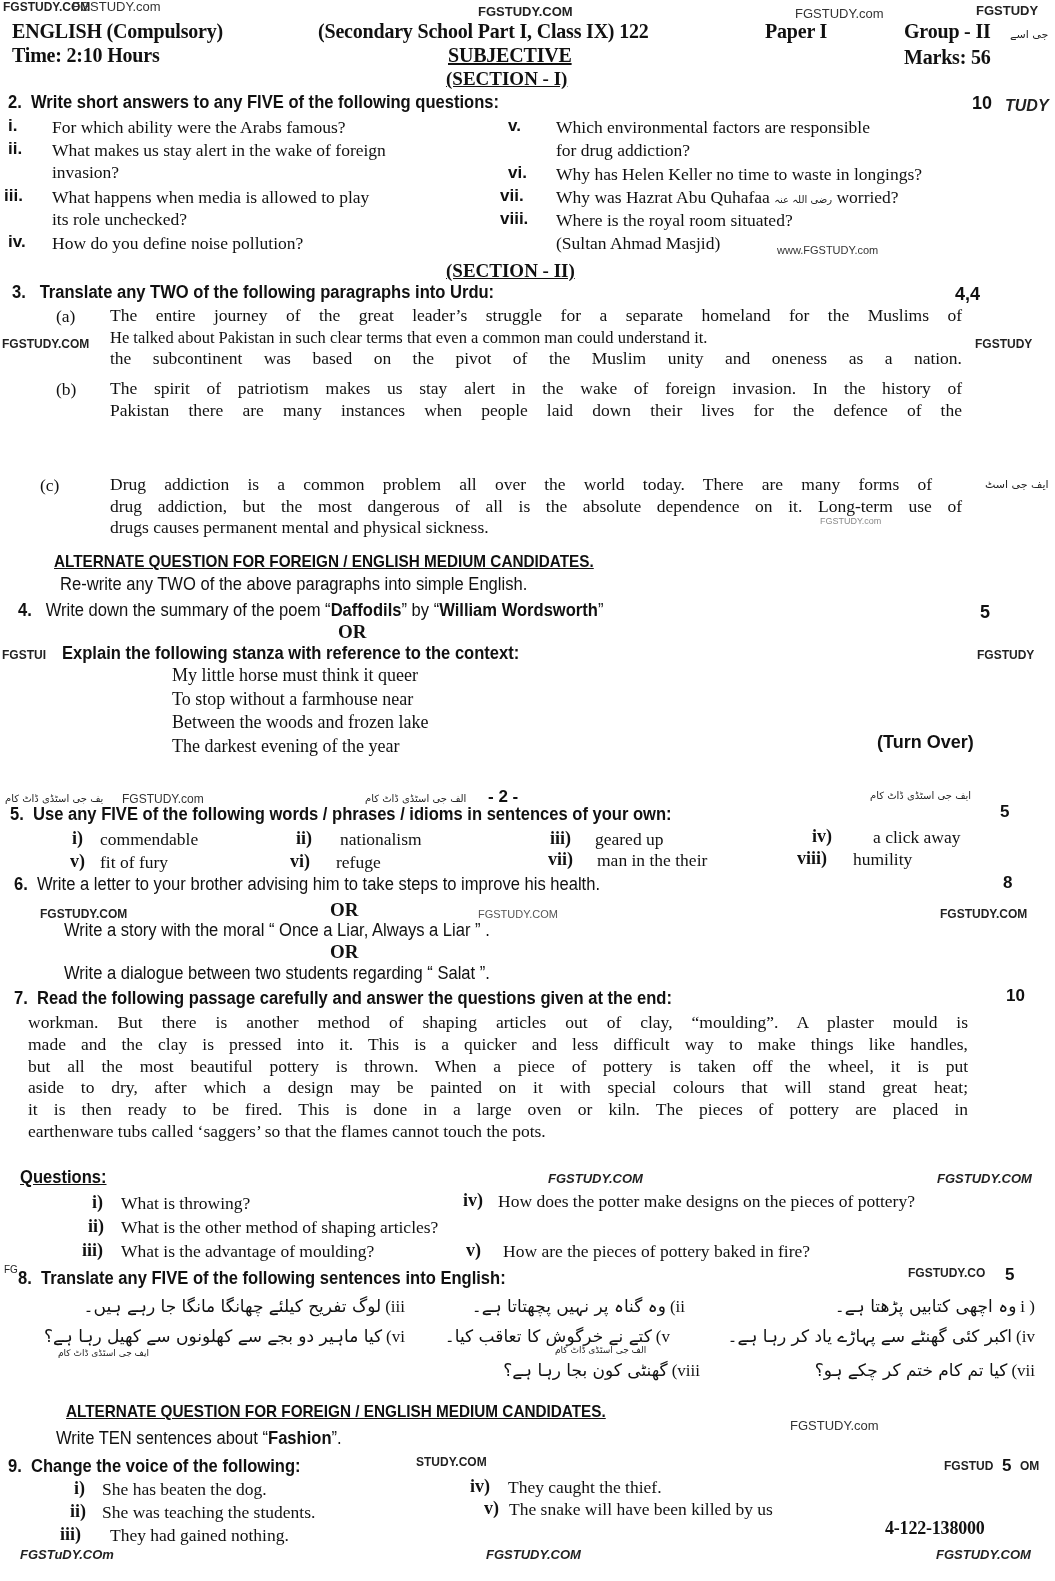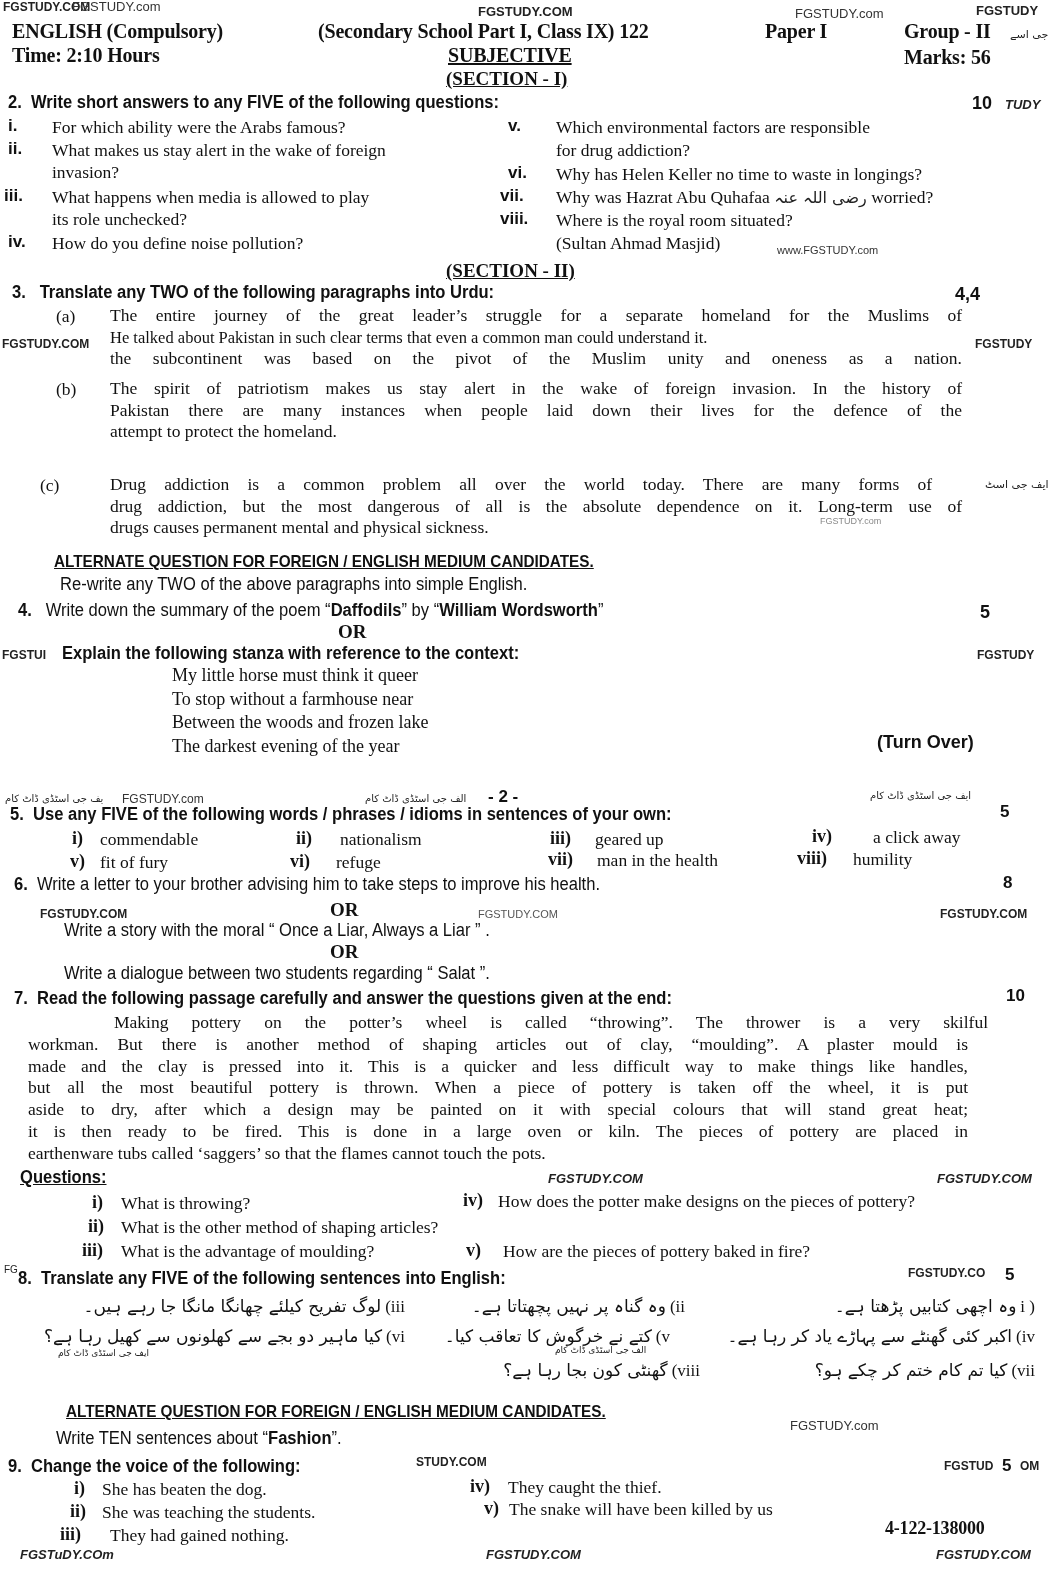--- a/index.html
+++ b/index.html
@@ -45,21 +45,21 @@
 <div class="abs hdr" style="left:12px;top:44px;">Time: 2:10 Hours</div>
 <div class="abs hdr underline" style="left:448px;top:44px;">SUBJECTIVE</div>
 <div class="abs hdr" style="left:904px;top:46px;">Marks: 56</div>
 <div class="abs section-head" style="left:446px;top:68px;">(SECTION - I)</div>
 
 <div class="abs q-title" style="left:8px;top:92px;">
   <span>2.</span>&nbsp;
   <span>Write short answers to any FIVE of the following questions:</span>
 </div>
 <div class="abs marks" style="left:972px;top:93px;">10</div>
-<div class="abs wm wm-ital" style="left:1005px;top:97px;font-size:13px;">TUDY</div>
+<div class="abs wm wm-ital" style="left:1005px;top:97px;font-size:16px;">TUDY</div>
 
 <div class="abs roman" style="left:8px;top:116px;">i.</div>
 <div class="abs body-text" style="left:52px;top:116px;">For which ability were the Arabs famous?</div>
 
 <div class="abs roman" style="left:8px;top:139px;">ii.</div>
 <div class="abs body-text" style="left:52px;top:139px;">What makes us stay alert in the wake of foreign</div>
 <div class="abs body-text" style="left:52px;top:161px;">invasion?</div>
 
 <div class="abs roman" style="left:4px;top:186px;">iii.</div>
 <div class="abs body-text" style="left:52px;top:186px;">What happens when media is allowed to play</div>
@@ -71,21 +71,21 @@
 <div class="abs roman" style="left:508px;top:116px;">v.</div>
 <div class="abs body-text" style="left:556px;top:116px;">Which environmental factors are responsible</div>
 <div class="abs body-text" style="left:556px;top:139px;">for drug addiction?</div>
 
 <div class="abs roman" style="left:508px;top:163px;">vi.</div>
 <div class="abs body-text" style="left:556px;top:163px;">Why has Helen Keller no time to waste in longings?</div>
 
 <div class="abs roman" style="left:500px;top:186px;">vii.</div>
 <div class="abs body-text" style="left:556px;top:186px;">
   <span>Why was Hazrat Abu Quhafaa</span>
-  <span class="urdu-small" style="font-size:16px;">رضی اللہ عنہ</span>
+  <span class="urdu-small" style="font-size:10px;">رضی اللہ عنہ</span>
   <span>worried?</span>
 </div>
 
 <div class="abs roman" style="left:500px;top:209px;">viii.</div>
 <div class="abs body-text" style="left:556px;top:209px;">Where is the royal room situated?</div>
 <div class="abs body-text" style="left:556px;top:232px;">(Sultan Ahmad Masjid)</div>
 <div class="abs wm wm-light" style="left:777px;top:244px;font-size:11px;">www.FGSTUDY.com</div>
 
 <div class="abs section-head" style="left:446px;top:260px;">(SECTION - II)</div>
 
@@ -101,21 +101,20 @@
   <div style="font-size:16.5px;">He talked about Pakistan in such clear terms that even a common man could understand it.</div>
   <div style="text-align-last:justify;">the subcontinent was based on the pivot of the Muslim unity and oneness as a nation.</div>
 </div>
 <div class="abs wm wm-bold" style="left:2px;top:337px;font-size:12px;">FGSTUDY.COM</div>
 <div class="abs wm wm-bold" style="left:975px;top:337px;font-size:12px;">FGSTUDY</div>
 
 <div class="abs body-text" style="left:56px;top:378px;">(b)</div>
 <div class="para" style="left:110px;top:378px;width:852px;">
   <div style="text-align-last:justify;">The spirit of patriotism makes us stay alert in the wake of foreign invasion. In the history of</div>
   <div style="text-align-last:justify;">Pakistan there are many instances when people laid down their lives for the defence of the</div>
-  <div>attempt to protect the homeland.</div>
 </div>
 
 <div class="abs body-text" style="left:40px;top:474px;">(c)</div>
 <div class="para" style="left:110px;top:474px;width:852px;">
   <div style="text-align-last:justify;padding-right:30px;">Drug addiction is a common problem all over the world today. There are many forms of</div>
   <div style="text-align-last:justify;">drug addiction, but the most dangerous of all is the absolute dependence on it. Long-term use of</div>
   <div>drugs causes permanent mental and physical sickness.</div>
 </div>
 <div class="abs urdu-small" style="left:985px;top:478px;font-size:11px;">ایف جی اسٹ</div>
 <div class="abs wm wm-light" style="left:820px;top:516px;font-size:9px;color:#888;">FGSTUDY.com</div>
@@ -161,21 +160,21 @@
 <div class="abs roman-s" style="left:550px;top:828px;">iii)</div>
 <div class="abs body-text" style="left:595px;top:828px;">geared up</div>
 <div class="abs roman-s" style="left:812px;top:826px;">iv)</div>
 <div class="abs body-text" style="left:853px;top:826px;margin-left:20px;">a click away</div>
 
 <div class="abs roman-s" style="left:70px;top:851px;">v)</div>
 <div class="abs body-text" style="left:100px;top:851px;">fit of fury</div>
 <div class="abs roman-s" style="left:290px;top:851px;">vi)</div>
 <div class="abs body-text" style="left:336px;top:851px;">refuge</div>
 <div class="abs roman-s" style="left:548px;top:849px;">vii)</div>
-<div class="abs body-text" style="left:597px;top:849px;">man in the health</div>
+<div class="abs body-text" style="left:597px;top:849px;">man in the their</div>
 <div class="abs roman-s" style="left:797px;top:848px;">viii)</div>
 <div class="abs body-text" style="left:853px;top:848px;">humility</div>
 
 <div class="abs q-plain" style="left:14px;top:874px;">
   <span class="bold">6.</span>&nbsp;
   <span>Write a letter to your brother advising him to take steps to improve his health.</span>
 </div>
 <div class="abs marks" style="left:1003px;top:873px;font-size:17px;">8</div>
 <div class="abs wm wm-bold" style="left:40px;top:907px;font-size:12px;">FGSTUDY.COM</div>
 <div class="abs roman-s" style="left:330px;top:899px;font-size:19px;">OR</div>
@@ -185,21 +184,20 @@
 <div class="abs roman-s" style="left:330px;top:941px;font-size:19px;">OR</div>
 <div class="abs q-plain" style="left:64px;top:963px;">Write a dialogue between two students regarding “ Salat ”.</div>
 
 <div class="abs q-title" style="left:14px;top:988px;">
   <span>7.</span>&nbsp;
   <span>Read the following passage carefully and answer the questions given at the end:</span>
 </div>
 <div class="abs marks" style="left:1006px;top:986px;font-size:17px;">10</div>
 
 <div class="para" style="left:28px;top:1012px;width:960px;line-height:21.8px;">
-  <div style="padding-left:86px;text-align-last:justify;">Making pottery on the potter’s wheel is called “throwing”. The thrower is a very skilful</div>
   <div style="text-align-last:justify;padding-right:20px;">workman. But there is another method of shaping articles out of clay, “moulding”. A plaster mould is</div>
   <div style="text-align-last:justify;padding-right:20px;">made and the clay is pressed into it. This is a quicker and less difficult way to make things like handles,</div>
   <div style="text-align-last:justify;padding-right:20px;">but all the most beautiful pottery is thrown. When a piece of pottery is taken off the wheel, it is put</div>
   <div style="text-align-last:justify;padding-right:20px;">aside to dry, after which a design may be painted on it with special colours that will stand great heat;</div>
   <div style="text-align-last:justify;padding-right:20px;">it is then ready to be fired. This is done in a large oven or kiln. The pieces of pottery are placed in</div>
   <div>earthenware tubs called ‘saggers’ so that the flames cannot touch the pots.</div>
 </div>
 
 <div class="abs q-title underline" style="left:20px;top:1167px;">Questions:</div>
 <div class="abs wm wm-ital" style="left:548px;top:1171px;font-size:13px;">FGSTUDY.COM</div>

